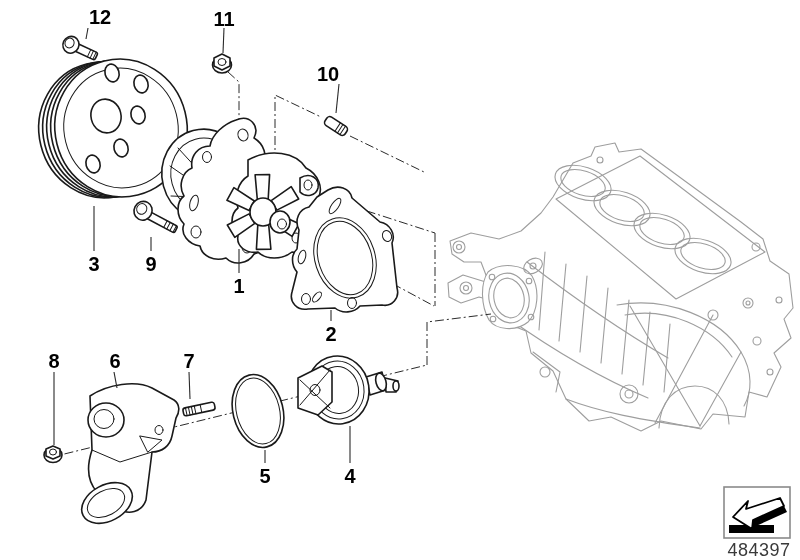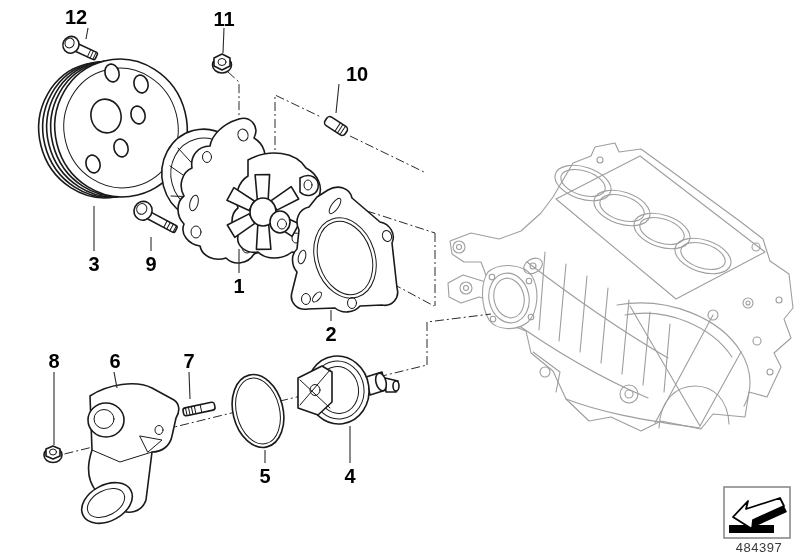--- a/index.html
+++ b/index.html
@@ -3,21 +3,21 @@
 <meta charset="utf-8">
 <style>
   html,body{margin:0;padding:0;background:#fff;}
   .stage{position:relative;width:800px;height:560px;background:#fff;overflow:hidden;
          font-family:"Liberation Sans",sans-serif;}
   .stage svg{position:absolute;left:0;top:0;}
   .callout{position:absolute;transform:translate(-50%,-50%);
            font-weight:bold;font-size:20px;line-height:1;color:#000;
            letter-spacing:0;cursor:pointer;user-select:none;}
   .partnum{position:absolute;transform:translate(-50%,0);
-           font-size:13px;color:#3a3a3a;letter-spacing:0.5px;}
+           font-size:18px;color:#3a3a3a;letter-spacing:0.5px;}
   
   .fg{stroke:#1a1a1a;stroke-width:1.6;fill:#fff;stroke-linejoin:round;stroke-linecap:round;}
   .fgthin{stroke:#1a1a1a;stroke-width:1;fill:none;stroke-linecap:round;}
   .blk{stroke:#9e9e9e;stroke-width:1.1;fill:#fff;stroke-linejoin:round;stroke-linecap:round;}
   .blkn{stroke:#9e9e9e;stroke-width:1.1;fill:none;stroke-linejoin:round;stroke-linecap:round;}
   .lead{stroke:#2a2a2a;stroke-width:1.1;fill:none;}
   .axis{stroke:#2a2a2a;stroke-width:1;fill:none;stroke-dasharray:9 3 2 3;}
 </style>
 </head>
 <body>
@@ -279,19 +279,19 @@
 
 <div class="callout" style="left:239px;top:286px">1</div>
 <div class="callout" style="left:331px;top:334px">2</div>
 <div class="callout" style="left:94px; top:264px">3</div>
 <div class="callout" style="left:350px;top:476px">4</div>
 <div class="callout" style="left:265px;top:476px">5</div>
 <div class="callout" style="left:115px;top:361px">6</div>
 <div class="callout" style="left:189px;top:361px">7</div>
 <div class="callout" style="left:54px; top:361px">8</div>
 <div class="callout" style="left:151px;top:264px">9</div>
-<div class="callout" style="left:357px;top:74px">10</div>
+<div class="callout" style="left:328px;top:74px">10</div>
 <div class="callout" style="left:224px;top:19px">11</div>
-<div class="callout" style="left:76px; top:17px">12</div>
+<div class="callout" style="left:100px; top:17px">12</div>
 
 <div class="partnum" style="left:759px;top:540px">484397</div>
 
 </div>
 
 </body></html>

